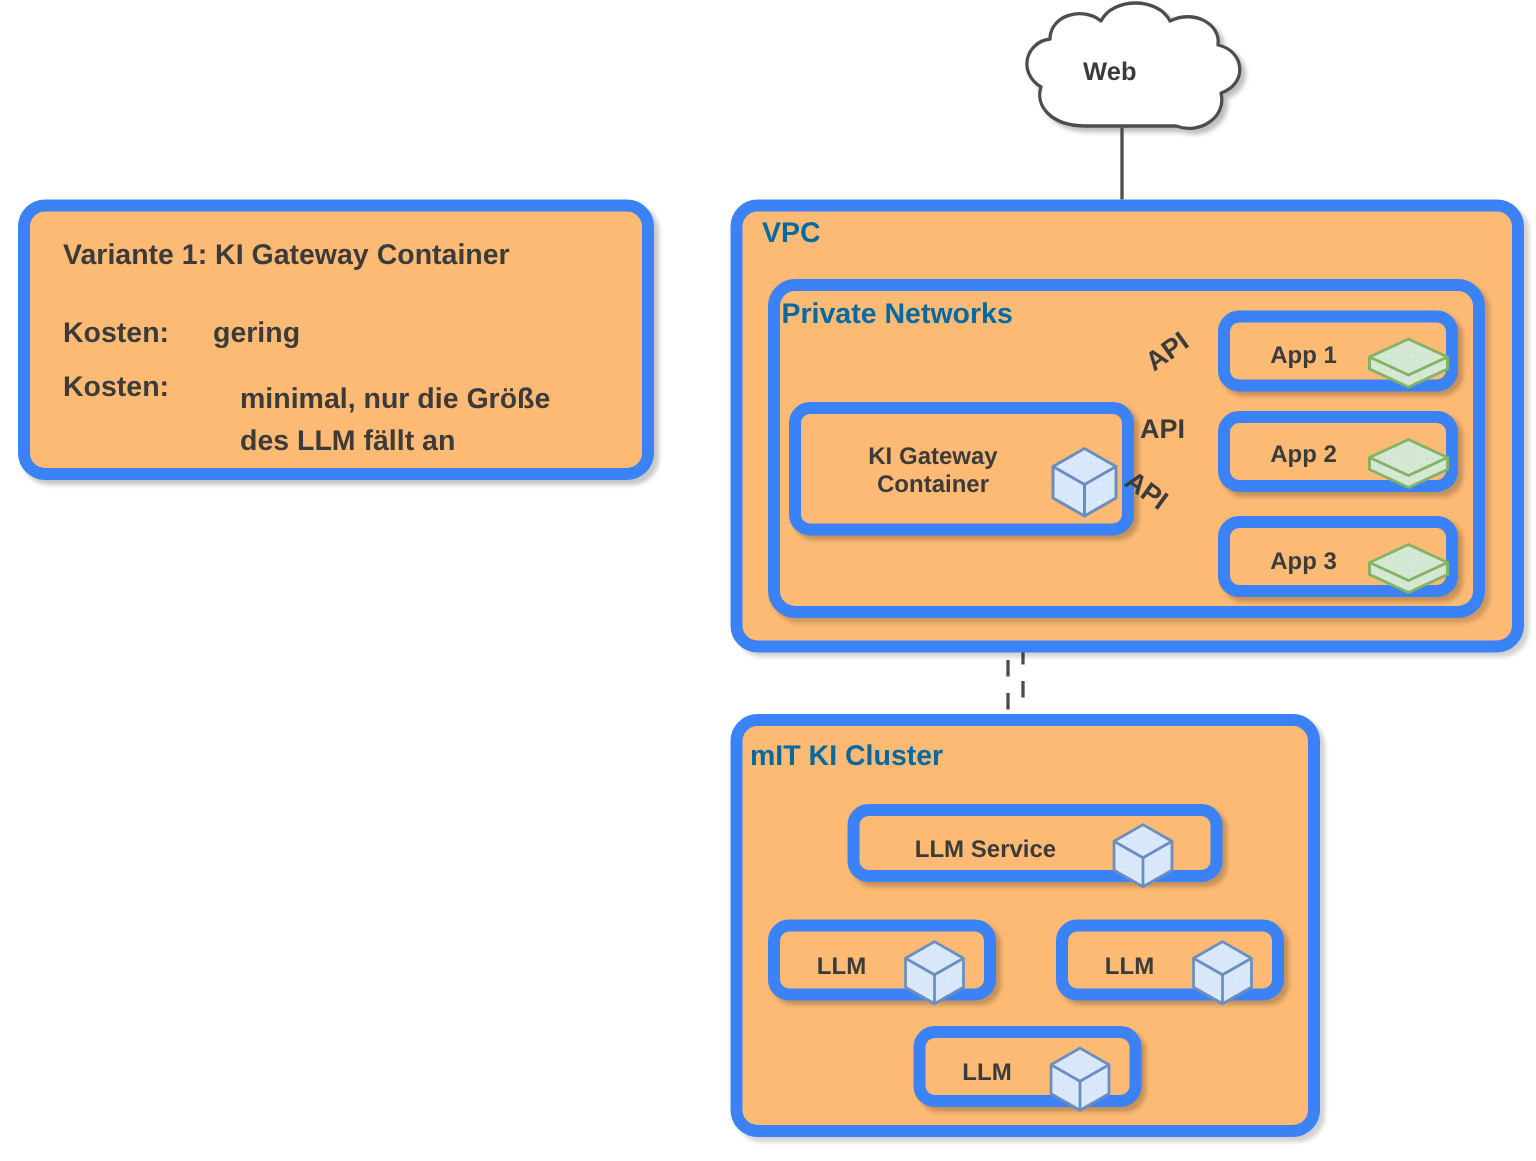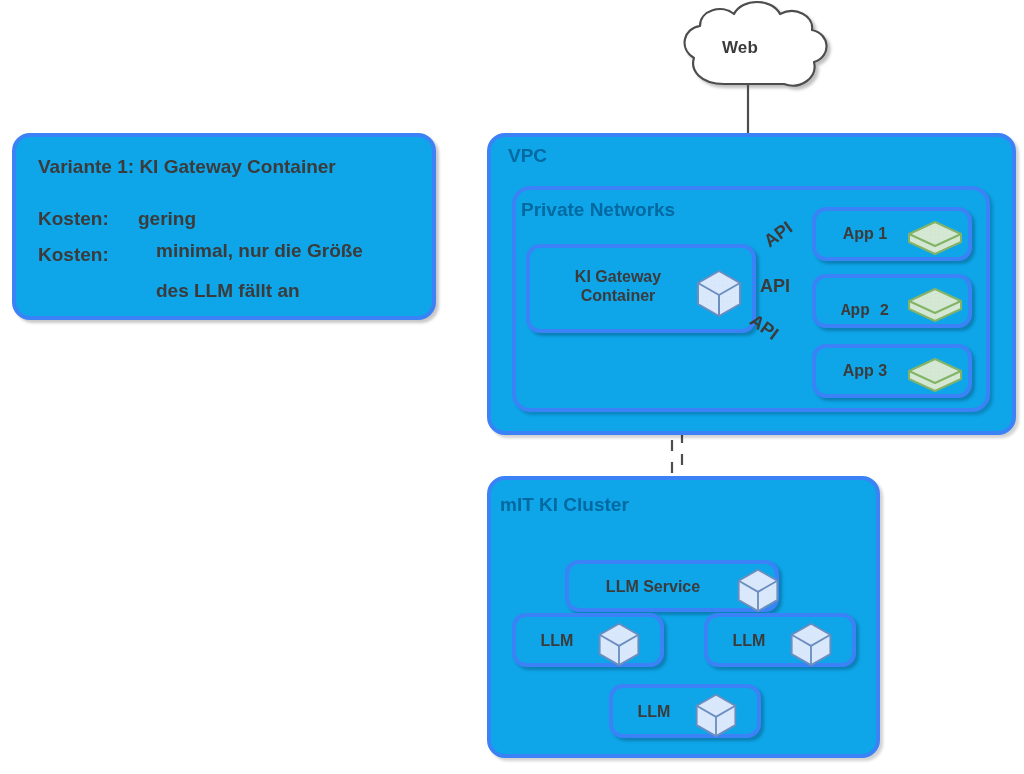--- a/index.html
+++ b/index.html
@@ -20,22 +20,22 @@
     position: absolute;
     left: 0; top: 0;
     width: 1024px;
     height: 774px;
   }
 
   
   .node {
     position: absolute;
     box-sizing: border-box;
-    background: #0ea5e9;
-    border: 4px solid #3b82f6;
+    background: #fdba74;
+    border: 8px solid #3b82f6;
     border-radius: 14px;
     box-shadow: 3px 3px 3px rgba(0,0,0,0.22);
   }
   .container-node {
     border-radius: 18px;
     box-shadow: 3px 3px 3px rgba(0,0,0,0.18);
   }
 
   
   .label {
@@ -131,53 +131,53 @@
   <line x1="684" y1="588" x2="684" y2="684" stroke="#4d4d4d" stroke-width="2.2"></line>
 </svg>
 
 <div class="node" id="legend-box">
   <div class="legend-text" style="left:22px; top:20px;">Variante 1: KI Gateway Container</div>
 
   <div class="legend-text" style="left:22px; top:72px;">Kosten:</div>
   <div class="legend-text" style="left:122px; top:72px;">gering</div>
 
   <div class="legend-text" style="left:22px; top:108px;">Kosten:</div>
-  <div class="legend-text" style="left:140px; top:104px;">minimal, nur die Größe</div>
+  <div class="legend-text" style="left:140px; top:116px;">minimal, nur die Größe</div>
 
   <div class="legend-text" style="left:140px; top:144px;">des LLM fällt an</div>
 </div>
 
 <div class="label" style="left:722px; top:38px; font-size:17px;">Web</div>
 
 <div class="node container-node" style="left:487px; top:133px; width:529px; height:302px;"></div>
 <div class="container-title" style="position:absolute; left:508px; top:145px;">VPC</div>
 
 <div class="node container-node" style="left:512px; top:186px; width:478px; height:226px;"></div>
 <div class="container-title" style="position:absolute; left:521px; top:199px;">Private Networks</div>
 
-<div class="node" style="left:526px; top:244px; width:230px; height:89px;">
+<div class="node" style="left:526px; top:268px; width:230px; height:89px;">
   <div class="node-label" style="position:absolute; left:18px; top:20px; width:140px;">KI Gateway
 Container</div>
   <svg class="iso-icon" style="left:164px; top:20px;" width="50" height="50" viewBox="0 0 50 50">
     <path d="M25 3 L46 15 L46 36 L25 48 L4 36 L4 15 Z" fill="url(#dots-blue)" stroke="#6c8ebf" stroke-width="2" stroke-linejoin="round"></path>
     <path d="M4 15 L25 27 L46 15" fill="none" stroke="#6c8ebf" stroke-width="2" stroke-linejoin="round"></path>
     <path d="M25 27 L25 48" fill="none" stroke="#6c8ebf" stroke-width="2"></path>
   </svg>
 </div>
 
 <div class="node" style="left:812px; top:207px; width:160px; height:54px;">
   <div class="node-label" style="position:absolute; left:12px; top:14px; width:74px;">App 1</div>
   <svg class="iso-icon" style="left:90px; top:7px;" width="58" height="40" viewBox="0 0 58 40">
     <path d="M29 4 L55 16 L55 24 L29 36 L3 24 L3 16 Z" fill="url(#dots-green)" stroke="#82b366" stroke-width="2" stroke-linejoin="round"></path>
     <path d="M3 16 L29 28 L55 16" fill="none" stroke="#82b366" stroke-width="2" stroke-linejoin="round"></path>
   </svg>
 </div>
 
 <div class="node" style="left:812px; top:274px; width:160px; height:54px;">
-  <div class="node-label" style="position:absolute; left:12px; top:24px; width:74px;font-family:Liberation Mono, monospace;">App 2</div>
+  <div class="node-label" style="position:absolute; left:12px; top:13px; width:74px;">App 2</div>
   <svg class="iso-icon" style="left:90px; top:7px;" width="58" height="40" viewBox="0 0 58 40">
     <path d="M29 4 L55 16 L55 24 L29 36 L3 24 L3 16 Z" fill="url(#dots-green)" stroke="#82b366" stroke-width="2" stroke-linejoin="round"></path>
     <path d="M3 16 L29 28 L55 16" fill="none" stroke="#82b366" stroke-width="2" stroke-linejoin="round"></path>
   </svg>
 </div>
 
 <div class="node" style="left:812px; top:344px; width:160px; height:54px;">
   <div class="node-label" style="position:absolute; left:12px; top:14px; width:74px;">App 3</div>
   <svg class="iso-icon" style="left:90px; top:7px;" width="58" height="40" viewBox="0 0 58 40">
     <path d="M29 4 L55 16 L55 24 L29 36 L3 24 L3 16 Z" fill="url(#dots-green)" stroke="#82b366" stroke-width="2" stroke-linejoin="round"></path>
@@ -185,21 +185,21 @@
   </svg>
 </div>
 
 <div class="api-label" style="left:760px; top:235px; transform:rotate(-36deg); transform-origin:left top;">API</div>
 <div class="api-label" style="left:760px; top:276px;">API</div>
 <div class="api-label" style="left:758px; top:310px; transform:rotate(36deg); transform-origin:left top;">API</div>
 
 <div class="node container-node" style="left:487px; top:476px; width:393px; height:282px;"></div>
 <div class="container-title" style="position:absolute; left:500px; top:494px;">mIT KI Cluster</div>
 
-<div class="node" style="left:565px; top:560px; width:214px; height:52px;">
+<div class="node" style="left:565px; top:536px; width:250px; height:52px;">
   <div class="node-label" style="position:absolute; left:10px; top:14px; width:148px;">LLM Service</div>
   <svg class="iso-icon" style="left:166px; top:3px;" width="46" height="46" viewBox="0 0 50 50">
     <path d="M25 3 L46 15 L46 36 L25 48 L4 36 L4 15 Z" fill="url(#dots-blue)" stroke="#6c8ebf" stroke-width="2" stroke-linejoin="round"></path>
     <path d="M4 15 L25 27 L46 15" fill="none" stroke="#6c8ebf" stroke-width="2" stroke-linejoin="round"></path>
     <path d="M25 27 L25 48" fill="none" stroke="#6c8ebf" stroke-width="2"></path>
   </svg>
 </div>
 
 <div class="node" style="left:512px; top:613px; width:152px; height:54px;">
   <div class="node-label" style="position:absolute; left:10px; top:15px; width:62px;">LLM</div>

